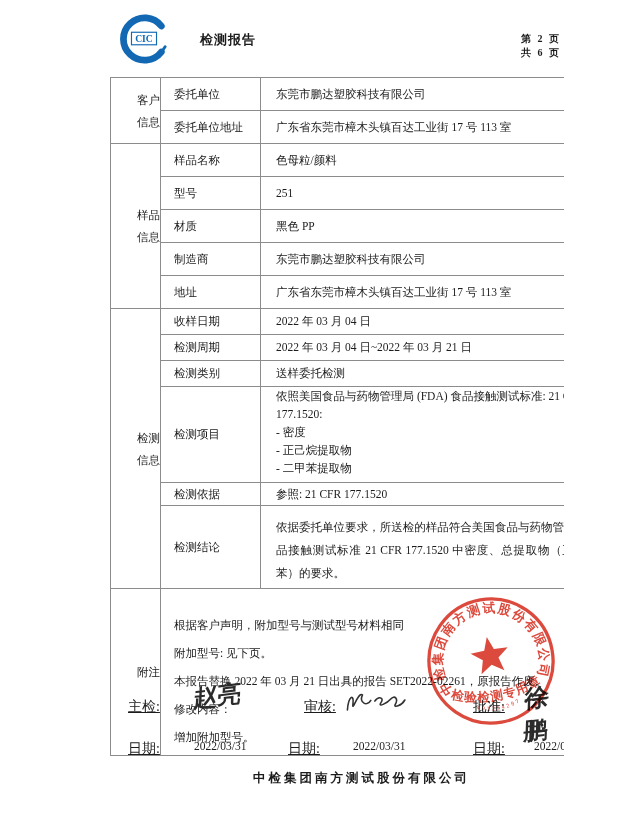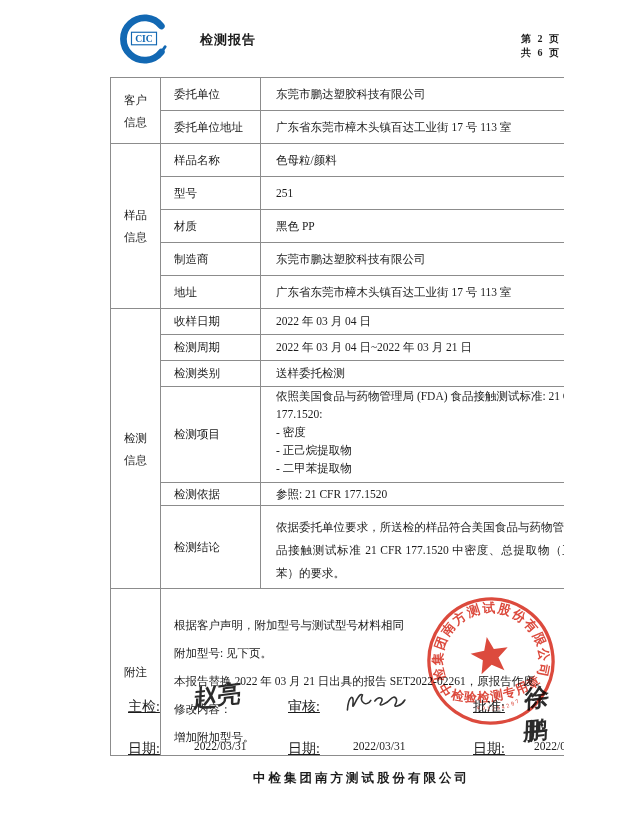--- a/index.html
+++ b/index.html
@@ -13,21 +13,21 @@
   .abs { position:absolute; }
 
   
   .hdr-title { left:147px; top:31px; font-size:13px; font-weight:bold; letter-spacing:1px; }
   .hdr-number { left:237px; top:32px; font-size:11.5px; font-weight:bold; }
   .hdr-page { left:468px; top:32px; font-size:10px; font-weight:bold; letter-spacing:2px; }
 
   
   table.report { position:absolute; left:57px; top:77px; width:536px; border-collapse:collapse; table-layout:fixed; }
   table.report td { border:1px solid #8c8c8c; vertical-align:middle; font-size:11.5px; }
-  td.sec { text-align:center; white-space:pre-line; line-height:22px; }
+  td.sec { text-align:right; white-space:pre-line; line-height:22px; }
   td.lbl { padding-left:13px; }
   td.val { padding-left:15px; padding-right:10px; }
   td.multiline { white-space:pre-line; line-height:18px; padding-bottom:5px; vertical-align:top; }
   td.para { line-height:23px; padding-top:10px; padding-bottom:3px; text-align:justify; }
   td.notes { white-space:pre-line; line-height:28px; padding:22px 10px 4px 13px; vertical-align:top; }
   .h33 { height:33px; } .h26 { height:26px; } .h23 { height:23px; }
 
   
   .sig-label { font-size:14px;text-decoration:underline; }
   .sig-name { font-size:24px; font-weight:bold; color:#2b2b2b;
@@ -143,21 +143,21 @@
 本报告替换 2022 年 03 月 21 日出具的报告 SET2022-02261，原报告作废。
 修改内容：
 增加附加型号。</td>
     </tr>
   </tbody>
     </table>
 
   <div class="abs sig-label" style="left:75px; top:698px;">主检:</div>
   <div class="abs sig-name" style="left:140px; top:683px;">赵亮</div>
 
-  <div class="abs sig-label" style="left:235px; top:698px;">审核:</div>
+  <div class="abs sig-label" style="left:251px; top:698px;">审核:</div>
   <svg class="abs squiggle" viewBox="0 0 66 34">
     <path d="M4,22 C6,8 12,6 10,16 C8,26 16,4 20,8 C16,16 24,20 28,14 M32,15 C36,10 42,12 38,17 C34,22 44,18 48,14 C52,10 56,14 52,20 C50,23 58,22 62,16" fill="none" stroke="#333" stroke-width="1.6" stroke-linecap="round"></path>
   </svg>
 
   <div class="abs sig-label" style="left:420px; top:698px;">批准:</div>
   <div class="abs sig-name strike" style="left:470px; top:684px;">徐鹏</div>
 
   <div class="abs sig-label" style="left:75px; top:740px;">日期:</div>
   <div class="abs date-val" style="left:141px; top:740px;">2022/03/31</div>
   <div class="abs sig-label" style="left:235px; top:740px;">日期:</div>

